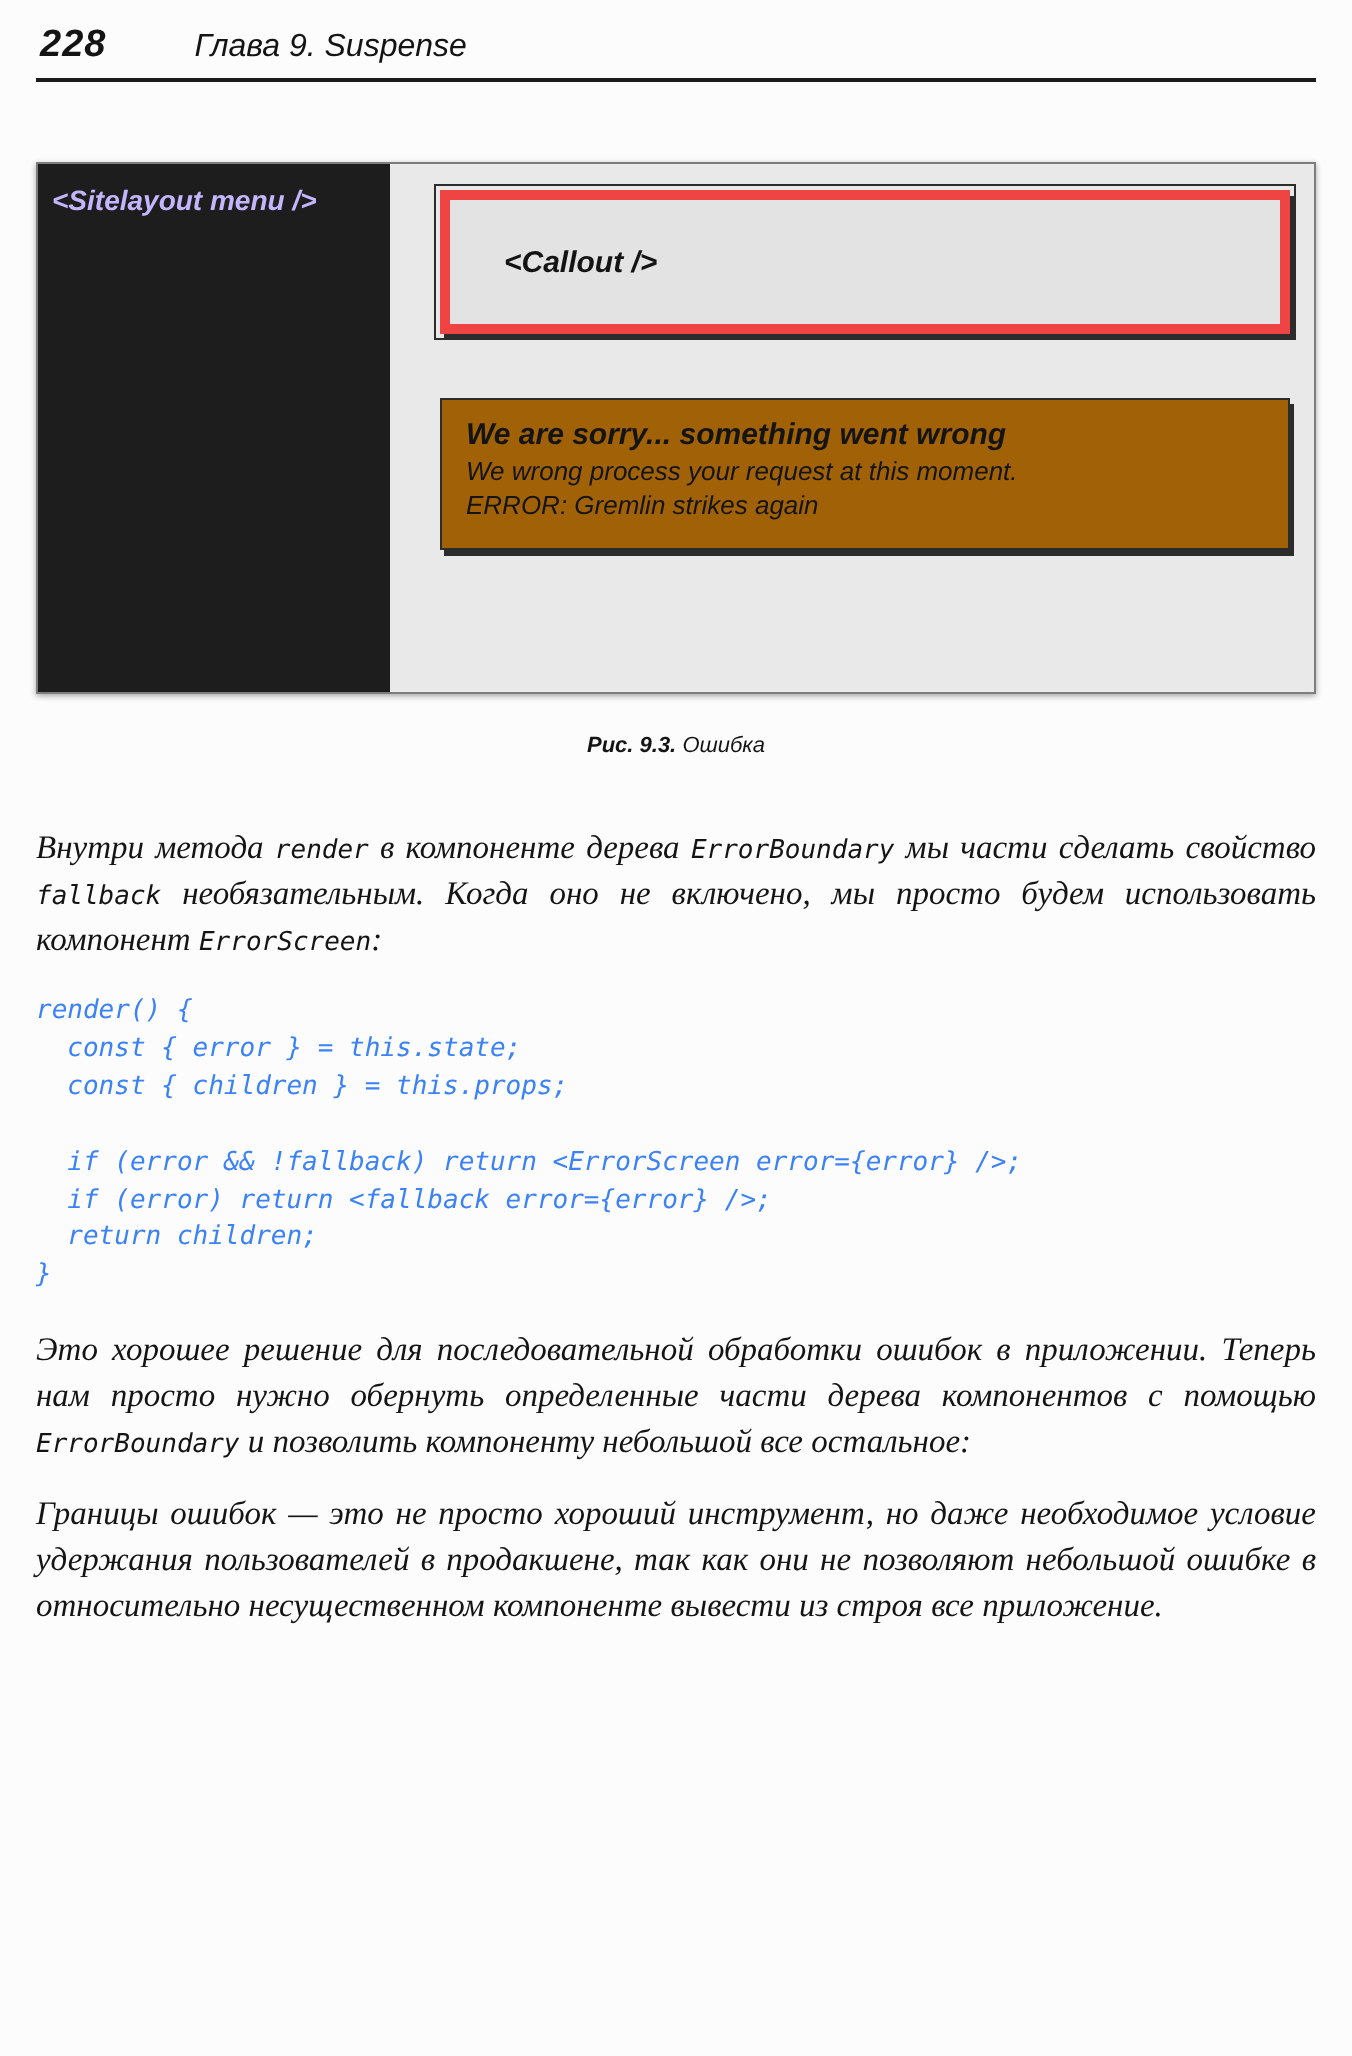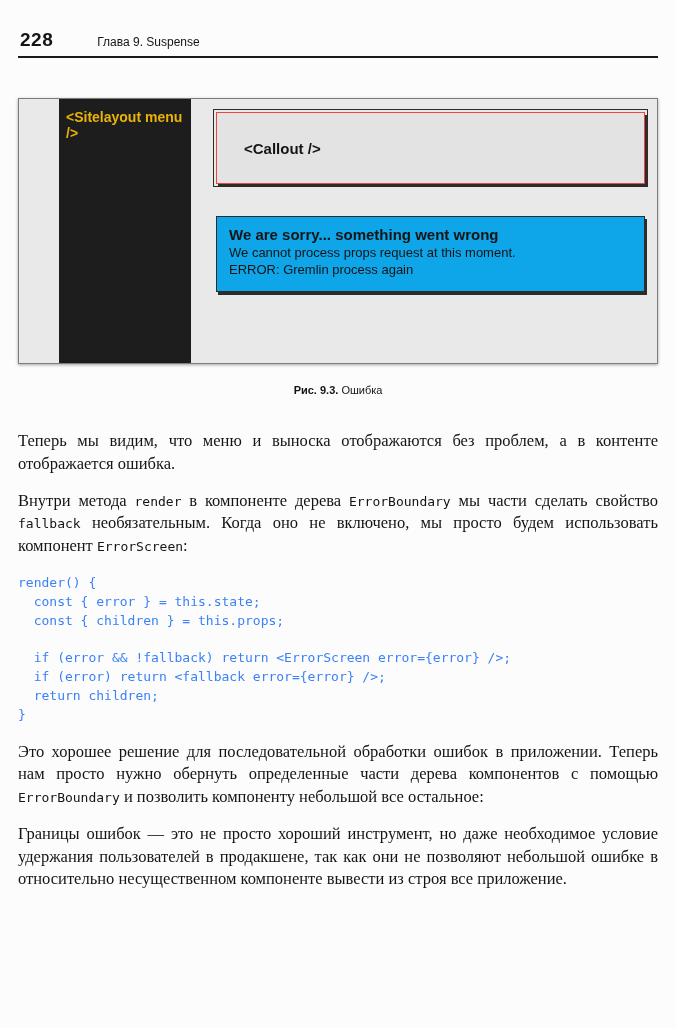--- a/index.html
+++ b/index.html
@@ -4,81 +4,80 @@
 <style>
   * { box-sizing: border-box; margin: 0; padding: 0; }
   html, body { width: 676px; }
   body {
     height: 1028px;
     background: #fcfcfc;
     color: #141414;
     font-family: "Liberation Serif", serif;
     overflow: hidden;
   }
-  .page { padding: 27px 18px 0 18px; }
+  .page { padding: 10px 18px 0 18px; font-style: italic; }
 
   
   .page-header {
     display: flex;
     align-items: baseline;
     gap: 44px;
     padding: 2px 2px 5px 2px;
   }
   .page-number {
     font-family: "Liberation Sans", sans-serif;
     font-weight: 700;
     font-size: 19px;
     letter-spacing: 0.5px;
   }
   .chapter-title {
     font-family: "Liberation Sans", sans-serif;
-    font-size: 12px;
+    font-size: 16px;
   }
   .header-rule { border-top: 2px solid #1a1a1a; }
 
   
   .figure { margin-top: 40px; }
   .fig-frame {
     display: flex;
     height: 266px;
     border: 1px solid #7d7d7d;
     box-shadow: 0 1px 3px rgba(0,0,0,0.35);
     background: #e9e9e9;
   }
   .fig-sidebar {
-    width: 132px;
+    width: 176px;
     background: #1d1d1d;
-    color: #eab308;
+    color: #c4b5fd;
     font-family: "Liberation Sans", sans-serif;
     font-weight: 700;
     font-size: 14px;
     padding: 10px 7px;
-    margin-left: 40px;
   }
   .fig-content {
     flex: 1;
     padding: 13px 12px 0 25px;
   }
   .callout-box {
     height: 72px;
     background: #e3e3e3;
-    border: 1px solid #ef4444;
+    border: 5px solid #ef4444;
     outline: 1px solid #2c2c2c;
     outline-offset: 2px;
     box-shadow: 2px 3px 0 #2c2c2c;
     display: flex;
     align-items: center;
     padding-left: 27px;
     font-family: "Liberation Sans", sans-serif;
     font-weight: 700;
     font-size: 15px;
   }
   .error-box {
     margin-top: 32px;
-    background: #0ea5e9;
+    background: #a16207;
     border: 1px solid #2c2c2c;
     box-shadow: 2px 3px 0 #2c2c2c;
     padding: 9px 12px 12px 12px;
     font-family: "Liberation Sans", sans-serif;
   }
   .error-title { font-weight: 700; font-size: 15px; margin-bottom: 2px; }
   .error-message, .error-detail { font-size: 13px; line-height: 1.3; }
 
   .fig-caption {
     text-align: center;
@@ -125,34 +124,33 @@
     <div class="fig-frame">
       <div class="fig-sidebar">
         <span>&lt;Sitelayout menu /&gt;</span>
       </div>
       <div class="fig-content">
         <div class="callout-box">
           <span>&lt;Callout /&gt;</span>
         </div>
         <div class="error-box">
           <div class="error-title">We are sorry... something went wrong</div>
-          <div class="error-message">We cannot process props request at this moment.</div>
-          <div class="error-detail">ERROR: Gremlin process again</div>
+          <div class="error-message">We wrong process your request at this moment.</div>
+          <div class="error-detail">ERROR: Gremlin strikes again</div>
         </div>
       </div>
     </div>
     <figcaption class="fig-caption">
       <strong>Рис. 9.3.</strong>
       <span>Ошибка</span>
     </figcaption>
   </figure>
 
   <main class="content">
 
-    <p class="body-para">Теперь мы видим, что меню и выноска отображаются без проблем, а в контенте отображается ошибка.</p>
 
     <p class="body-para"><span>Внутри метода </span><code class="inline">render</code><span> в компоненте дерева </span><code class="inline">ErrorBoundary</code><span> мы части сделать свойство </span><code class="inline">fallback</code><span> необязательным. Когда оно не включено, мы просто будем использовать компонент </span><code class="inline">ErrorScreen</code><span>:</span></p>
 
     <pre class="code-block">render() {
   const { error } = this.state;
   const { children } = this.props;
 
   if (error &amp;&amp; !fallback) return &lt;ErrorScreen error={error} /&gt;;
   if (error) return &lt;fallback error={error} /&gt;;
   return children;

